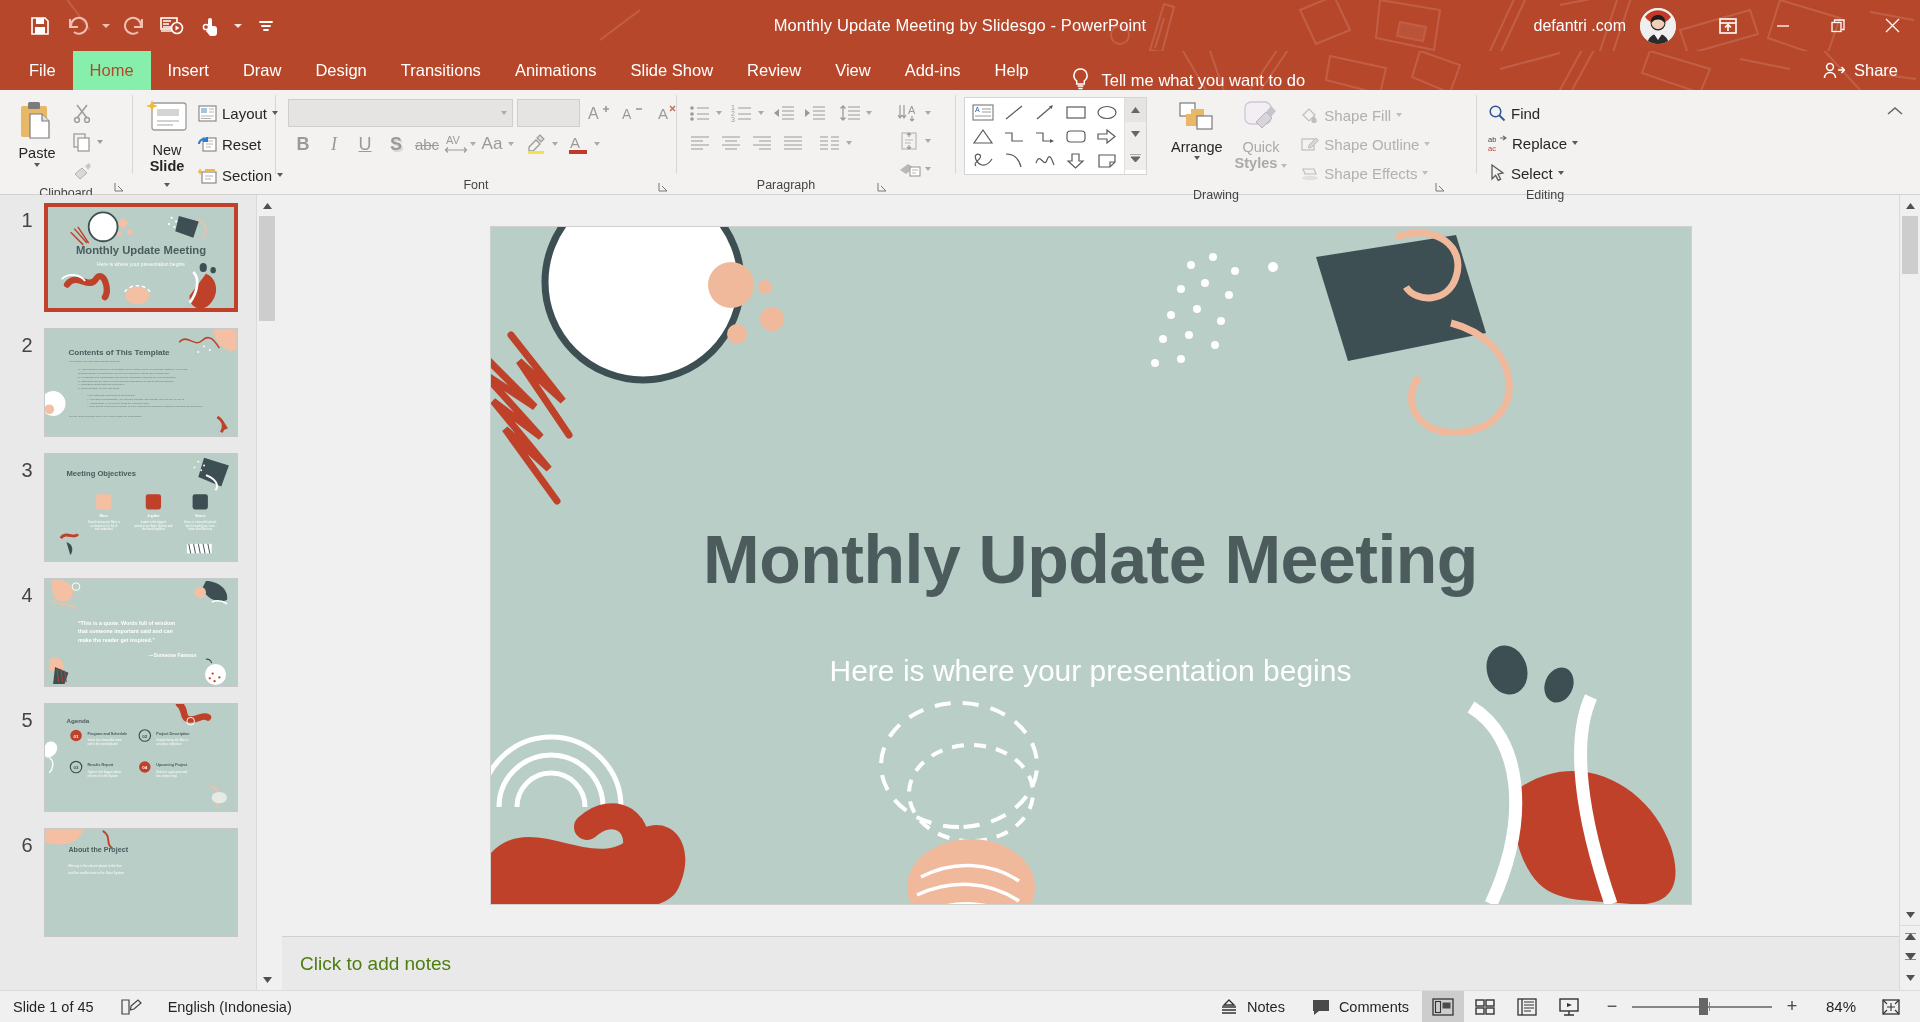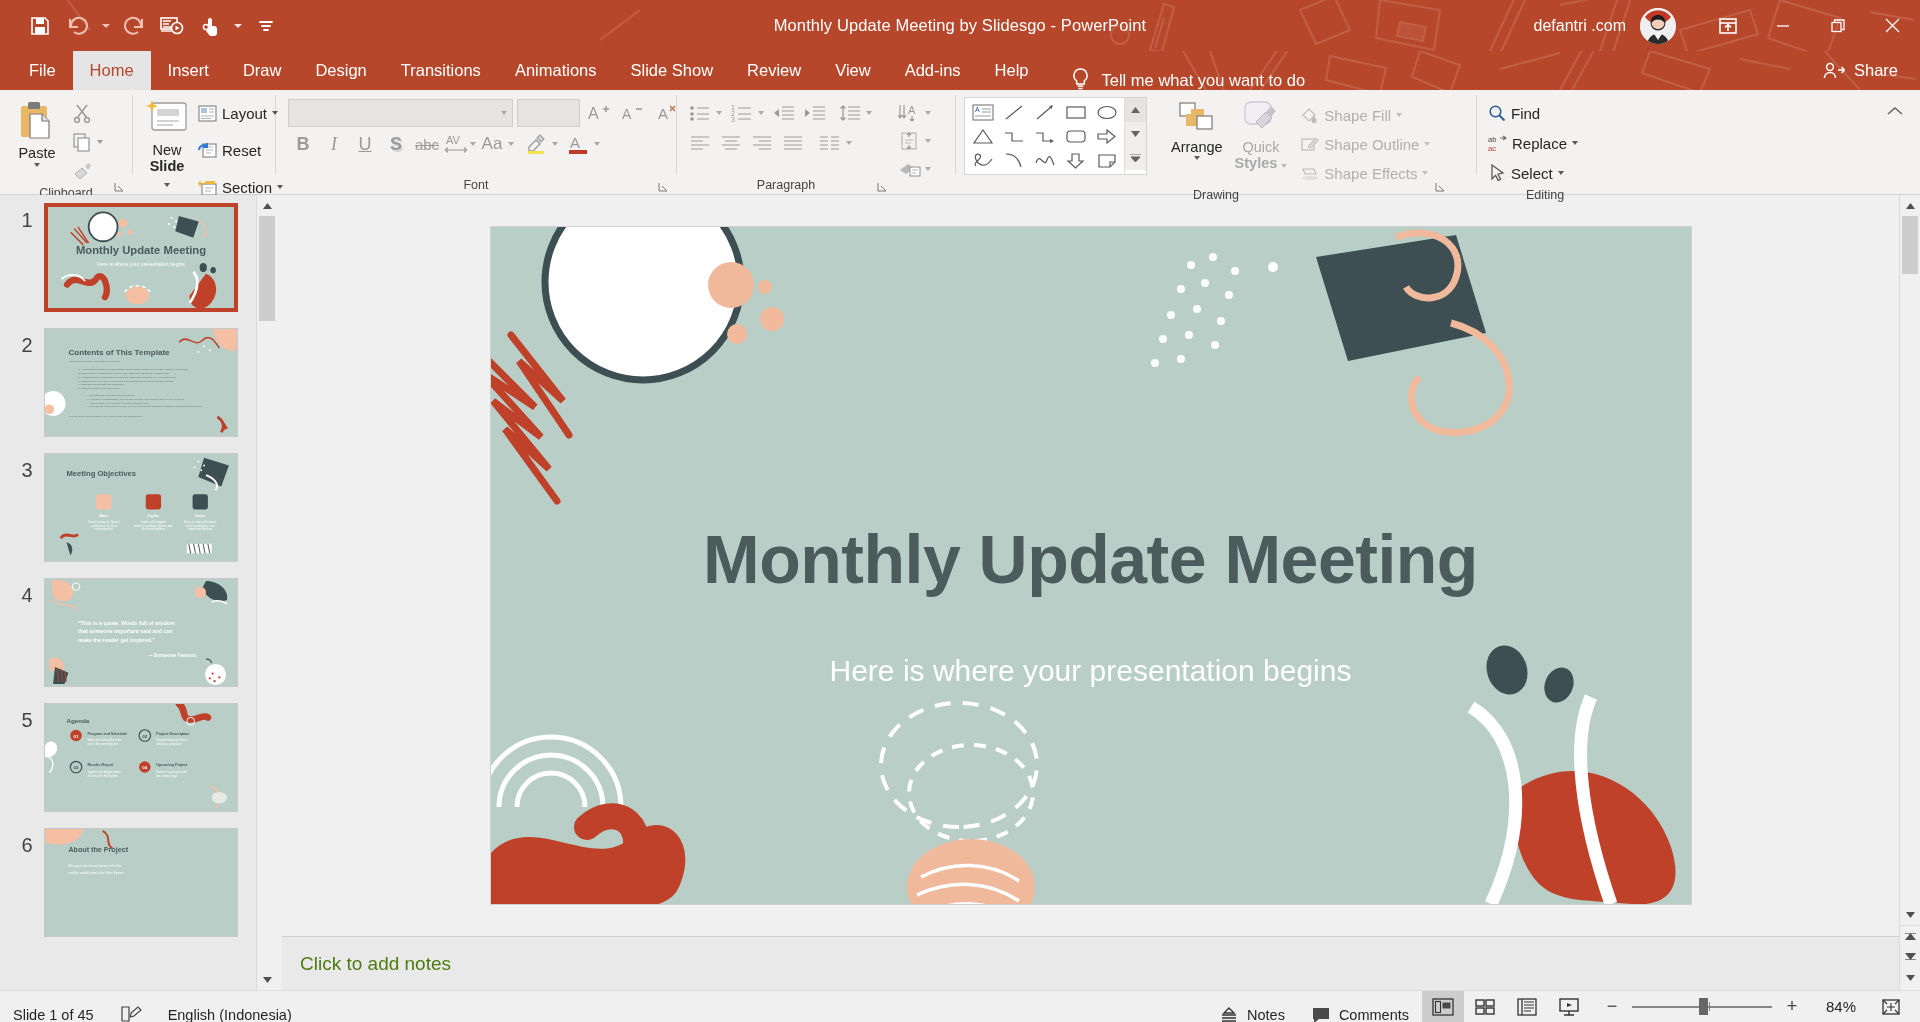--- a/index.html
+++ b/index.html
@@ -48,21 +48,21 @@
   .ribbon-tabs {
     height: 39px; background: #b7472a; display: flex; align-items: flex-end;
     padding-left: 12px; flex: 0 0 39px; position: relative; overflow: hidden;
   }
   .rt-pattern { position:absolute; inset:0; opacity:.13; pointer-events:none; }
   .tab {
     height: 39px; padding: 0 17px; display: flex; align-items: center;
     color: #fff; font-size: 16.5px; cursor: pointer; position: relative; z-index:2;
     white-space: nowrap;
   }
-  .tab.active { background: #e5e5e5; color: #b7472a; }
+  .tab.active { background: #86efac; color: #b7472a; }
   .tellme { display:flex; align-items:flex-end; gap: 11px; margin-left: 24px; position:relative; z-index:2; color:#fff; font-size: 16.5px; height:39px; cursor:text;}
   .share-btn { margin-left: auto; display:flex; align-items:center; gap:9px; color:#fff; font-size:16.5px; padding: 0 22px; height: 39px; cursor:pointer; position:relative; z-index:2;}
 
   
   .ribbon {
     height: 105px; background: #f3f2f1; display: flex; flex: 0 0 105px;
     border-bottom: 1px solid #d4d2d0; position: relative;
   }
   .rgroup { display: flex; flex-direction: column; position: relative; padding: 3px 0 0 0;}
   .rgroup-body { flex: 1; display: flex; align-items: flex-start; padding: 2px 6px 0; }
@@ -141,21 +141,21 @@
     height: 54px; background: #e9e9e9; border-top: 1px solid #d0d0d0;
     display: flex; align-items: center; padding-left: 18px; flex: 0 0 54px;
   }
   .notes-placeholder { font-size: 19px; color: #4d7c0f; cursor: text; }
 
   
   .statusbar {
     height: 32px; background: #f0f0f0; display: flex; align-items: center;
     border-top: 1px solid #dcdcdc; flex: 0 0 32px; font-size: 14.5px; color: #262626;
   }
-  .sb-item { display: flex; align-items: flex-end; gap: 8px; padding: 0 13px; height: 32px; cursor: pointer;}
+  .sb-item { display: flex; align-items: center; gap: 8px; padding: 0 13px; height: 32px; cursor: pointer;}
   .sb-right { margin-left: auto; display: flex; align-items: center; height: 32px;}
   .viewbtn { width: 42px; height: 32px; display:flex; align-items:center; justify-content:center; cursor:pointer;}
   .viewbtn.active { background: #cdcdcd; }
   .zoomslider { display: flex; align-items: center; gap: 12px; padding: 0 14px; }
   .zs-track { width: 140px; height: 2px; background: #868686; position: relative; cursor: pointer;}
   .zs-handle { position: absolute; width: 9px; height: 17px; background: #666; top: -7.5px; left: 48%; }
   .zs-mid { position: absolute; width: 1px; height: 9px; background: #868686; top: -3.5px; left: 55%; }
   .zs-btn { width: 16px; display:flex; align-items:center; justify-content:center; cursor:pointer; font-size: 18px; color:#444; }
   .zoomval { font-size: 15px; color: #262626; min-width: 44px; text-align: right;}
 
@@ -387,21 +387,21 @@
               <rect x="13" y="10" width="22" height="7" fill="#d4d4d4"></rect>
               <path d="M13 22h22M13 26h16" stroke="#c4c4c4" stroke-width="1.6"></path>
               <path d="M8 1l1.6 4.4L14 7l-4.4 1.6L8 13l-1.6-4.4L2 7l4.4-1.6z" fill="#f0b93c"></path>
             </svg>
           </span>
           <span class="lbl">
             <span>New</span>
             <span class="sm"><span>Slide</span> <i class="mini-caret" style="display:inline-block"></i></span>
           </span>
         </div>
-        <div style="display:flex;flex-direction:column;gap:9px;padding-top:4px">
+        <div style="display:flex;flex-direction:column;gap:3px;padding-top:4px">
           <div class="smbtn">
             <span>
               <svg width="19" height="17" viewBox="0 0 19 17">
                   <rect x="1" y="1" width="17" height="15" fill="#fff" stroke="#8a8a8a" stroke-width="1.2"></rect>
                   <rect x="3" y="3" width="6" height="5" fill="#a8c4e0"></rect>
                   <path d="M11 4h5M11 7h5M3 11h13M3 13.5h10" stroke="#b4b4b4" stroke-width="1.2"></path>
                 </svg>
             </span>
             <span class="lbl">Layout</span>
             <i class="mini-caret"></i>

